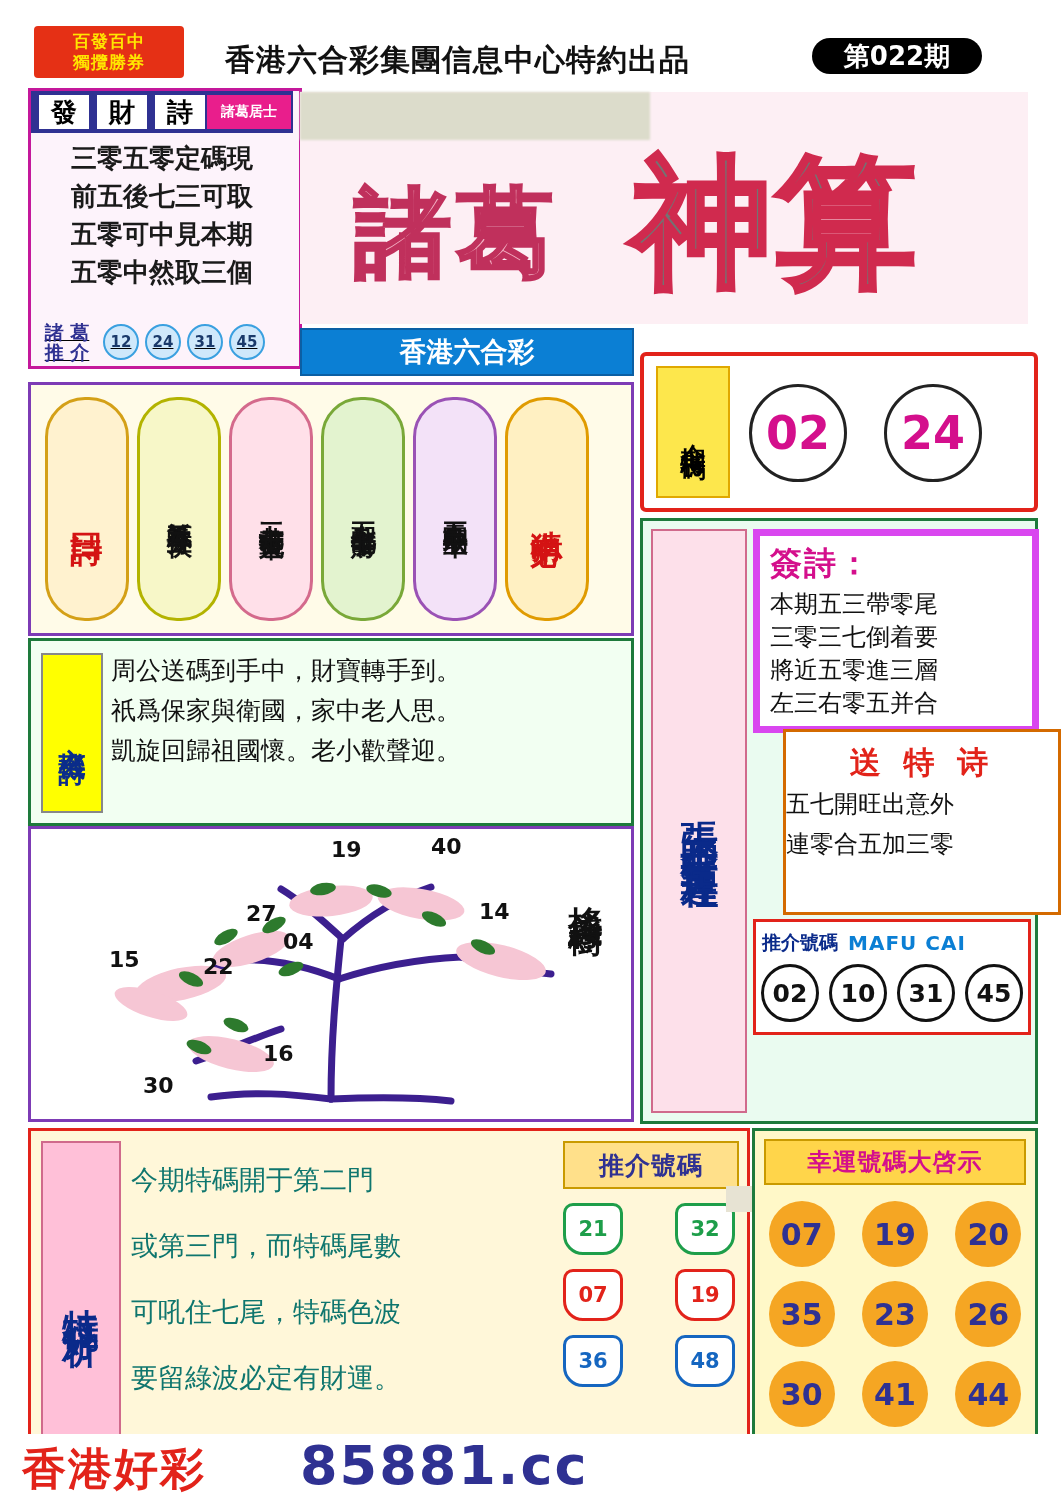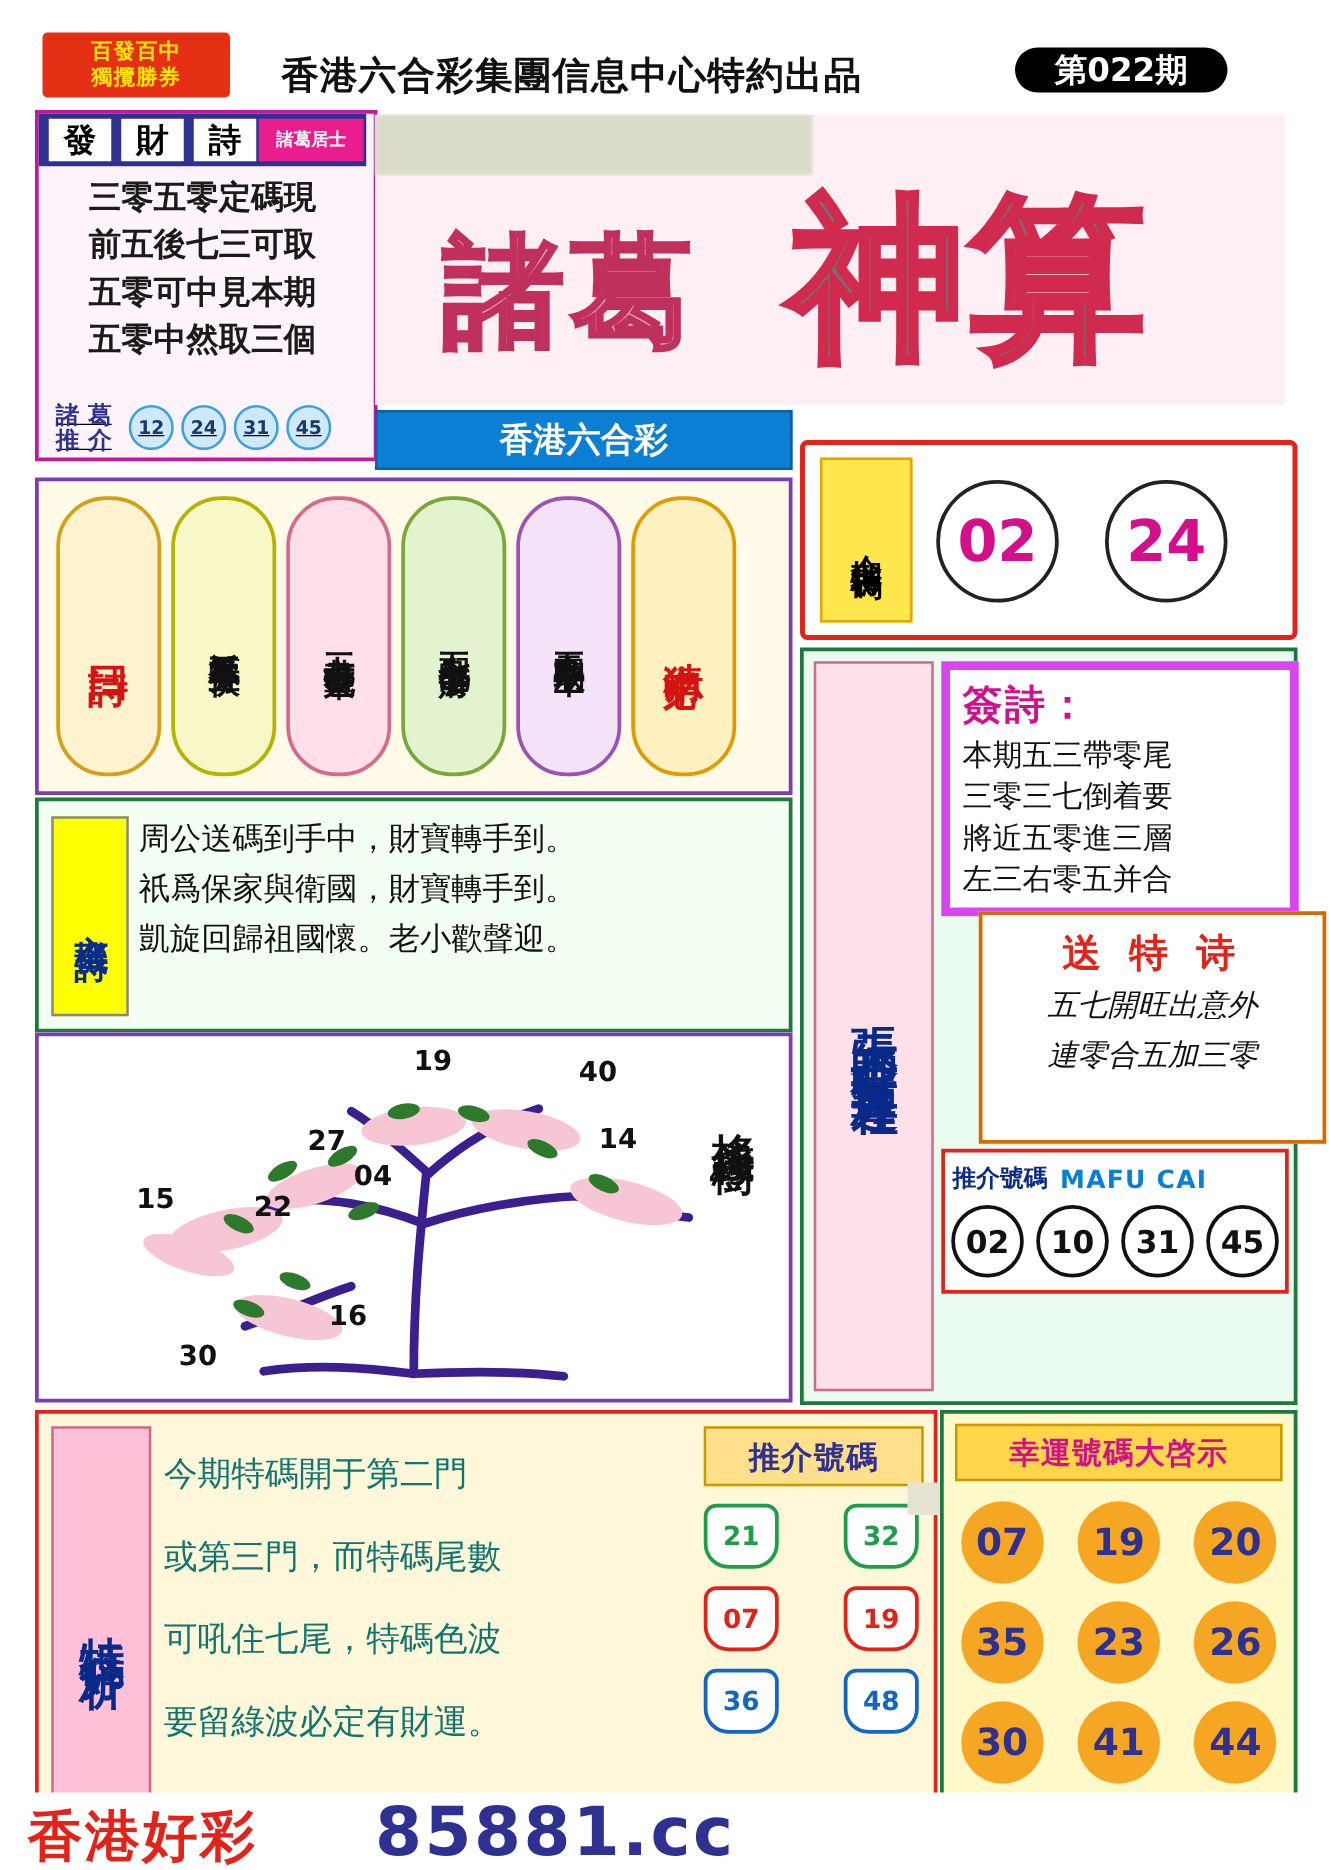--- a/index.html
+++ b/index.html
@@ -88,21 +88,21 @@
   .zt-outer{position:absolute;left:640px;top:518px;width:392px;height:600px;border:3px solid #1e7a3c;background:#eafbf0;}
   .zt-band{position:absolute;left:8px;top:8px;width:92px;height:580px;background:#fde0ea;border:2px solid #d06a8c;
            display:flex;align-items:center;justify-content:center;}
   .zt-band span{writing-mode:vertical-rl;font-size:38px;font-weight:bold;color:#0a2a8a;letter-spacing:6px;
                 font-family:"DejaVu Serif","Liberation Serif",serif;}
   .qian{position:absolute;left:110px;top:8px;width:272px;height:190px;border:7px solid #d946ef;background:#fff;}
   .qian-t{font-size:32px;font-weight:bold;color:#d40f8c;margin:6px 0 2px 10px;letter-spacing:2px;}
   .qian div.l{font-size:24px;color:#111;line-height:33px;margin-left:10px;font-family:"DejaVu Serif","Liberation Serif",serif;}
   .song{position:absolute;left:110px;top:208px;width:272px;height:180px;border:3px solid #d46a00;background:#fff;margin-left:30px;}
   .song-t{font-size:31px;font-weight:bold;color:#e2231a;text-align:center;margin-top:10px;letter-spacing:6px;}
-  .song div.l{font-size:24px;color:#111;line-height:40px;text-align:center;font-family:"DejaVu Serif","Liberation Serif",serif;font-style:italic;}
+  .song div.l{font-size:24px;color:#111;line-height:40px;font-family:"DejaVu Serif","Liberation Serif",serif;}
   .tuijie{position:absolute;left:110px;top:398px;width:272px;height:110px;border:3px solid #e2231a;background:#fff;}
   .tj-hd{display:flex;align-items:center;height:34px;margin:4px 6px 0 6px;}
   .tj-hd .a{font-size:19px;font-weight:bold;color:#0a2a8a;}
   .tj-hd .b{font-size:20px;font-weight:bold;color:#0b7fd4;margin-left:10px;letter-spacing:1px;}
   .tj-balls{display:flex;justify-content:space-around;margin-top:4px;}
   .ball-md{width:52px;height:52px;border-radius:50%;border:3px solid #111;background:#fff;color:#111;
            font-size:25px;font-weight:bold;display:flex;align-items:center;justify-content:center;}
 
   
   .ana{position:absolute;left:28px;top:1128px;width:716px;height:330px;border:3px solid #e2231a;background:#fff7d9;}
@@ -206,21 +206,21 @@
         <span>猜中必中</span>
       </div>
   </div>
 
   <div class="xuan">
     <div class="xuan-lbl">
       <span>玄機詩</span>
     </div>
     <div class="xuan-lines">
       <div>周公送碼到手中，財寶轉手到。</div>
-      <div>祇爲保家與衛國，財寶轉手到。</div>
+      <div>祇爲保家與衛國，家中老人思。</div>
       <div>凱旋回歸祖國懷。老小歡聲迎。</div>
     </div>
   </div>
 
   <div class="tree">
     <svg width="600" height="290" viewBox="0 0 600 290">
       <g stroke="#3c1f8f" stroke-width="7" fill="none" stroke-linecap="round">
         <path d="M300 270 C300 210 305 160 310 110"></path>
         <path d="M300 270 C260 265 220 262 180 268"></path>
         <path d="M300 270 C345 268 385 268 420 272"></path>
@@ -248,21 +248,21 @@
         <ellipse cx="348" cy="62" rx="13" ry="6" transform="rotate(15 348 62)"></ellipse>
         <ellipse cx="403" cy="90" rx="13" ry="6" transform="rotate(25 403 90)"></ellipse>
         <ellipse cx="452" cy="118" rx="13" ry="6" transform="rotate(25 452 118)"></ellipse>
         <ellipse cx="160" cy="150" rx="13" ry="6" transform="rotate(25 160 150)"></ellipse>
         <ellipse cx="205" cy="196" rx="13" ry="6" transform="rotate(20 205 196)"></ellipse>
         <ellipse cx="168" cy="218" rx="13" ry="6" transform="rotate(20 168 218)"></ellipse>
         <ellipse cx="260" cy="140" rx="13" ry="6" transform="rotate(-20 260 140)"></ellipse>
       </g>
     </svg>
     <div class="tree-num" style="left:300px;top:8px;">19</div>
-    <div class="tree-num" style="left:400px;top:17px;margin-left:32px;">40</div>
+    <div class="tree-num" style="left:400px;top:5px;">40</div>
     <div class="tree-num" style="left:215px;top:72px;">27</div>
     <div class="tree-num" style="left:448px;top:70px;">14</div>
     <div class="tree-num" style="left:252px;top:100px;">04</div>
     <div class="tree-num" style="left:536px;top:100px;">45</div>
     <div class="tree-num" style="left:78px;top:118px;">15</div>
     <div class="tree-num" style="left:172px;top:125px;">22</div>
     <div class="tree-num" style="left:232px;top:212px;">16</div>
     <div class="tree-num" style="left:112px;top:244px;">30</div>
     <div class="tree-word">搖錢樹</div>
   </div>

